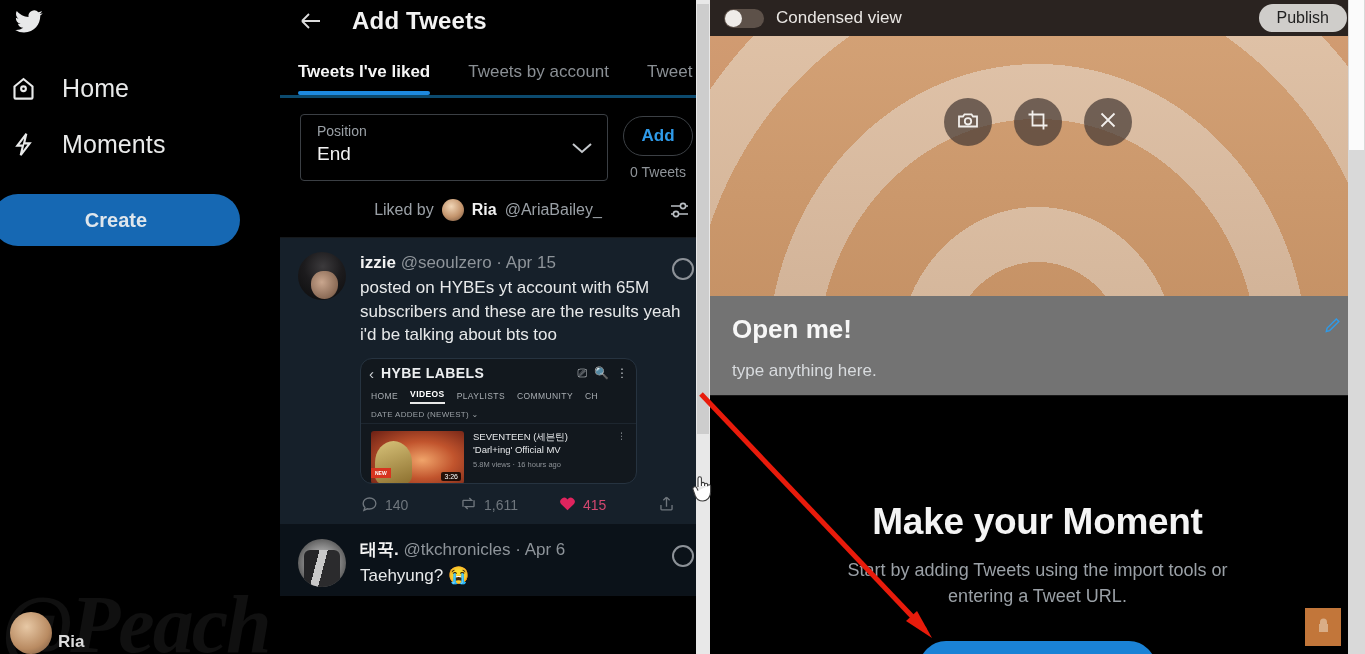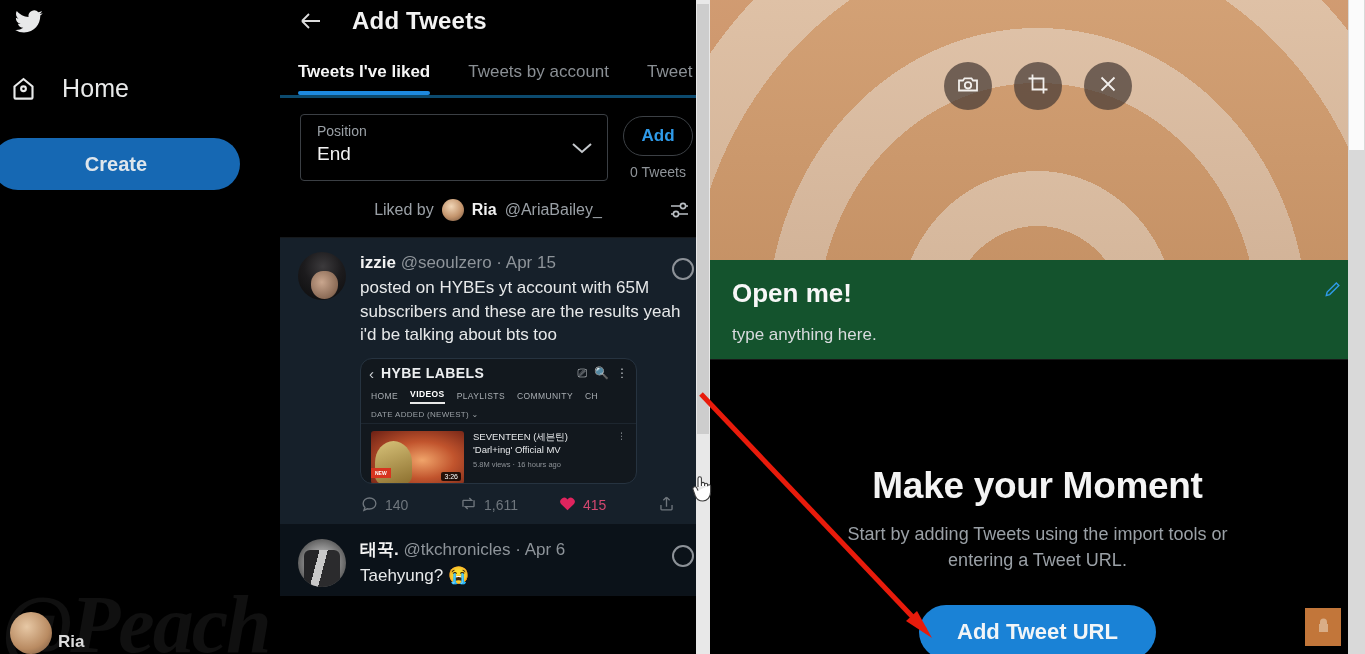--- a/index.html
+++ b/index.html
@@ -384,21 +384,21 @@
     background: rgba(70,58,52,.72);
     display: flex; align-items: center; justify-content: center;
     cursor: pointer;
   }
   .cbtn svg { width: 24px; height: 24px; stroke: #f2efec; fill: none; stroke-width: 1.8; }
 
   .moment-title-block {
     padding: 18px 22px 14px 22px;
     border-bottom: 1px solid #181818;
     position: relative;
-    background: #14532d;
+    background: #737373;
   }
   .moment-title { font-size: 26px; font-weight: 700; color: #f7f7f7; }
   .moment-desc { font-size: 17px; color: #d8dbde; margin-top: 16px; }
   .edit-pencil {
     position: absolute; right: 22px; top: 20px;
     width: 20px; height: 20px; cursor: pointer;
   }
   .edit-pencil svg { width: 20px; height: 20px; stroke: #2f9ae8; fill: none; stroke-width: 1.7; }
 
   .empty-state {
@@ -465,20 +465,28 @@
     <div class="nav-item nav-home">
       <span class="nav-ico">
         <svg viewBox="0 0 24 24">
             <path d="M4 10.2 12 3.6l8 6.6V20a1 1 0 0 1-1 1H5a1 1 0 0 1-1-1z"></path>
             <circle cx="12" cy="12.2" r="2.1"></circle>
           </svg>
       </span>
       <span class="nav-label">Home</span>
     </div>
 
+    <div class="nav-item nav-moments">
+      <span class="nav-ico">
+        <svg viewBox="0 0 24 24">
+            <path d="M14.5 2.5 6.5 13h5l-2 8.5 8-10.5h-5z"></path>
+          </svg>
+      </span>
+      <span class="nav-label">Moments</span>
+    </div>
 
     <button class="create-btn">Create</button>
 
     <div class="watermark">@Peach</div>
     <div class="wm-avatar"></div>
     <div class="wm-name">Ria</div>
   </div>
 
   <div class="mid">
 
@@ -613,20 +621,27 @@
       <div class="select-circle"></div>
     </div>
 
     <div class="mid-scroll">
       <div class="thumb"></div>
     </div>
   </div>
 
   <div class="right">
 
+    <div class="right-header">
+      <div class="toggle-wrap">
+        <span class="toggle"></span>
+        <span class="toggle-label">Condensed view</span>
+      </div>
+      <button class="publish-btn">Publish</button>
+    </div>
 
     <div class="cover">
       <div class="cover-art"></div>
       <div class="cover-art2"></div>
       <div class="cover-btns">
         <div class="cbtn">
           <span>
             <svg viewBox="0 0 24 24">
                 <path d="M3 8.5h4l1.5-2.2h7L17 8.5h4v10H3z"></path>
                 <circle cx="12" cy="13.3" r="3.2"></circle>

